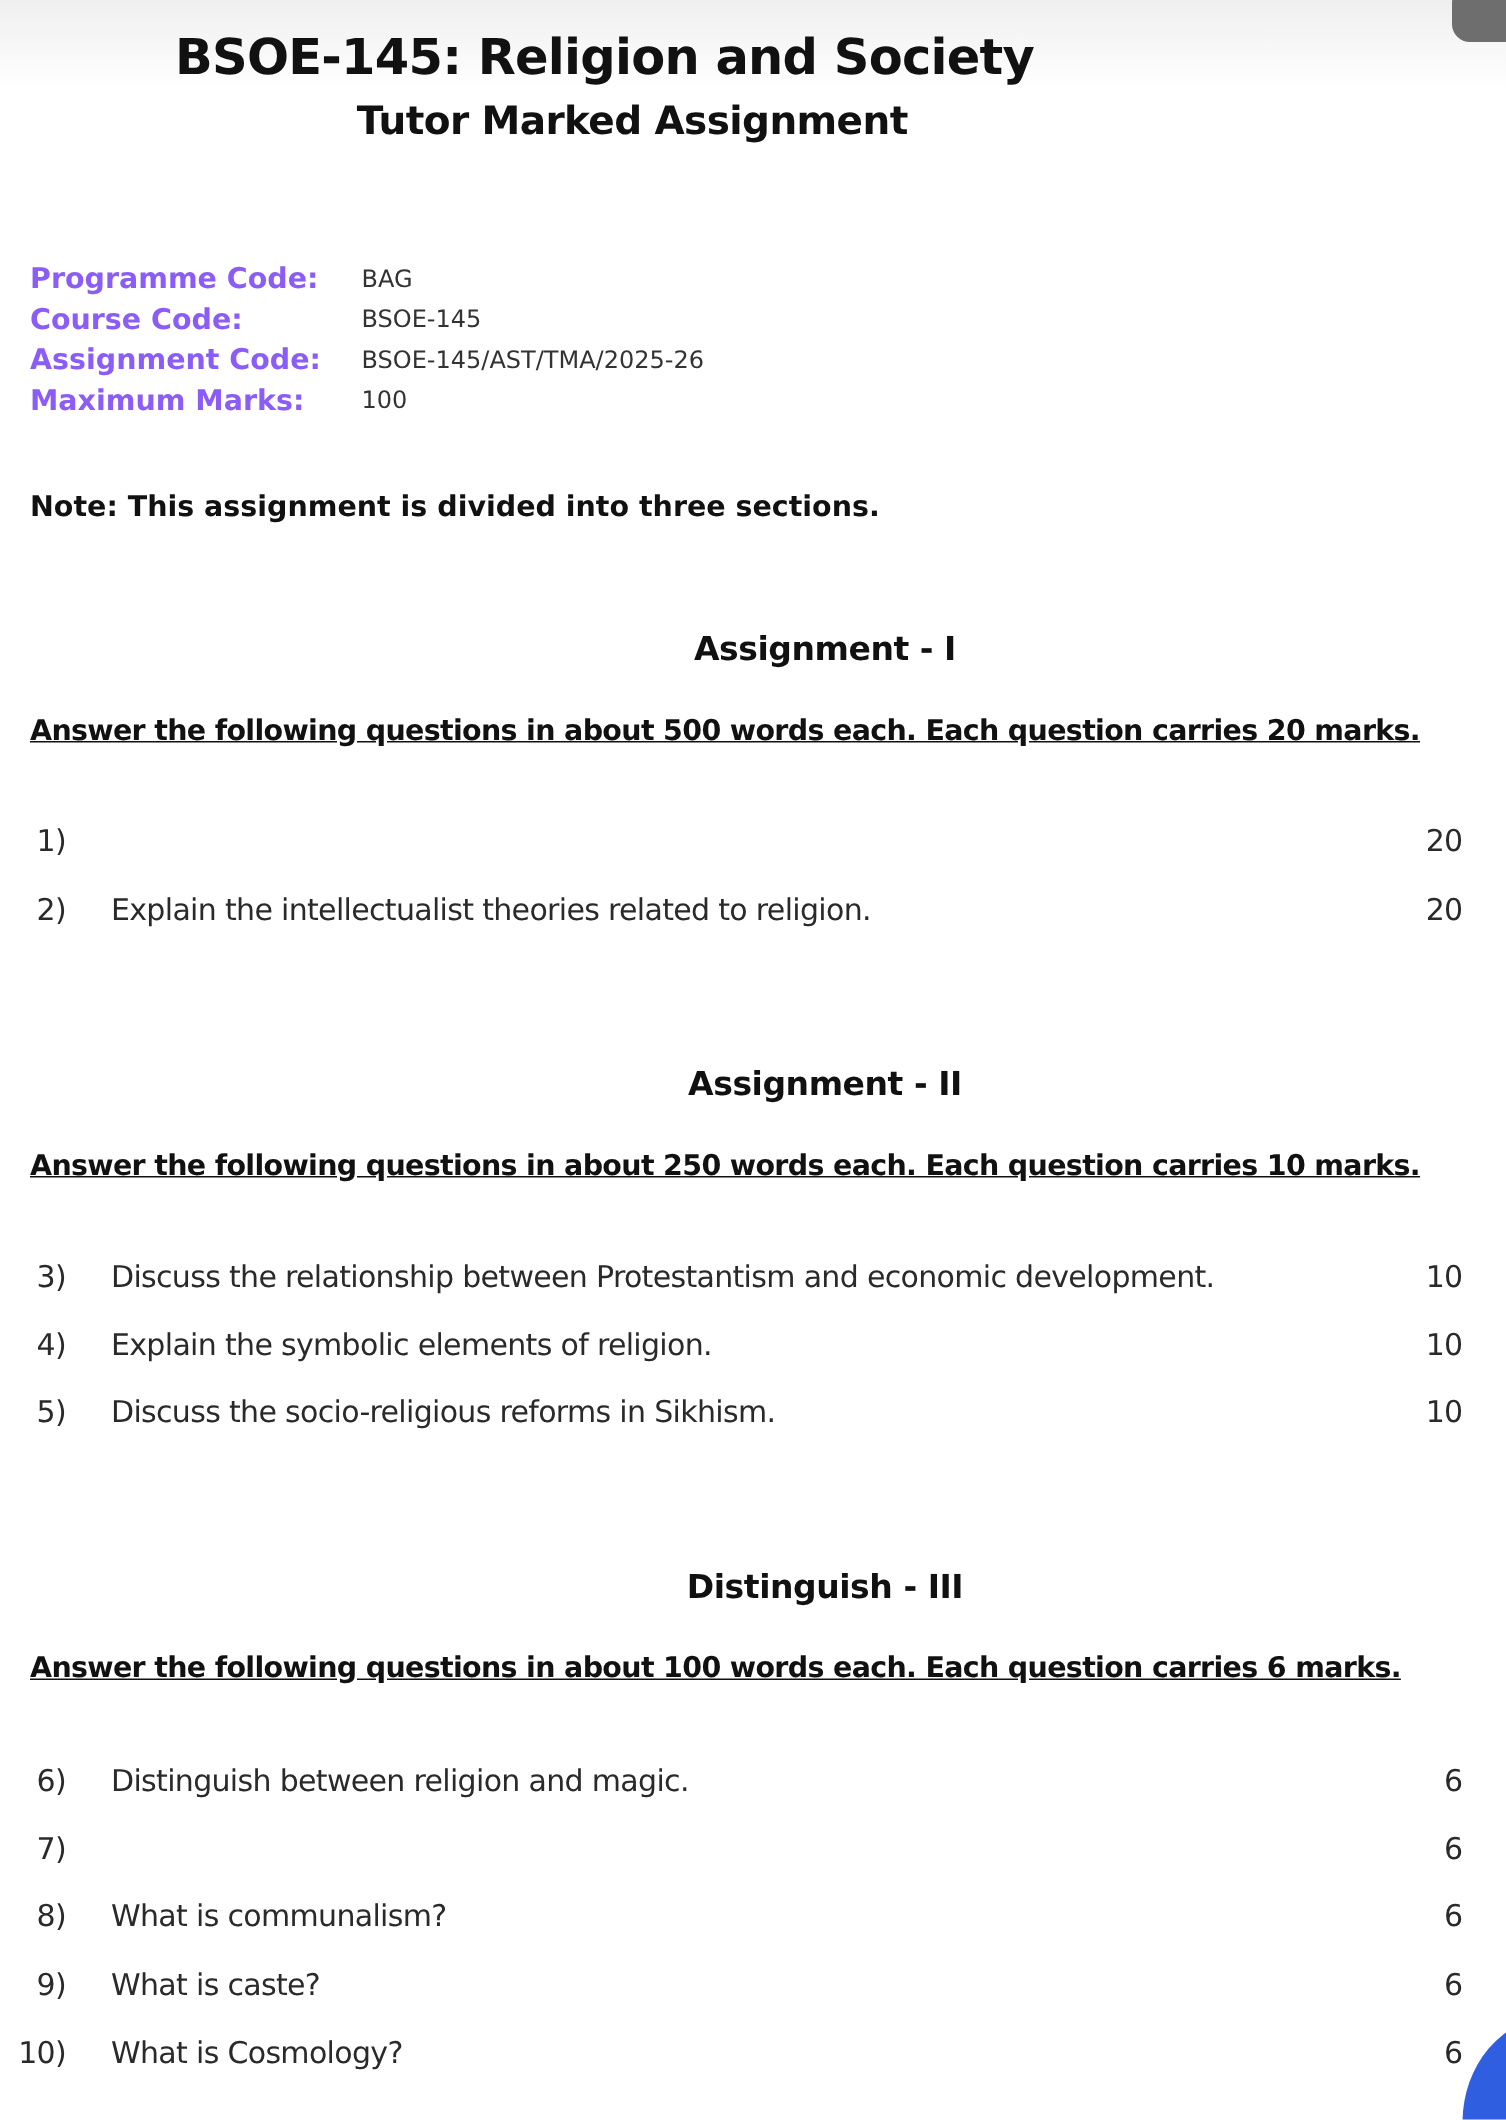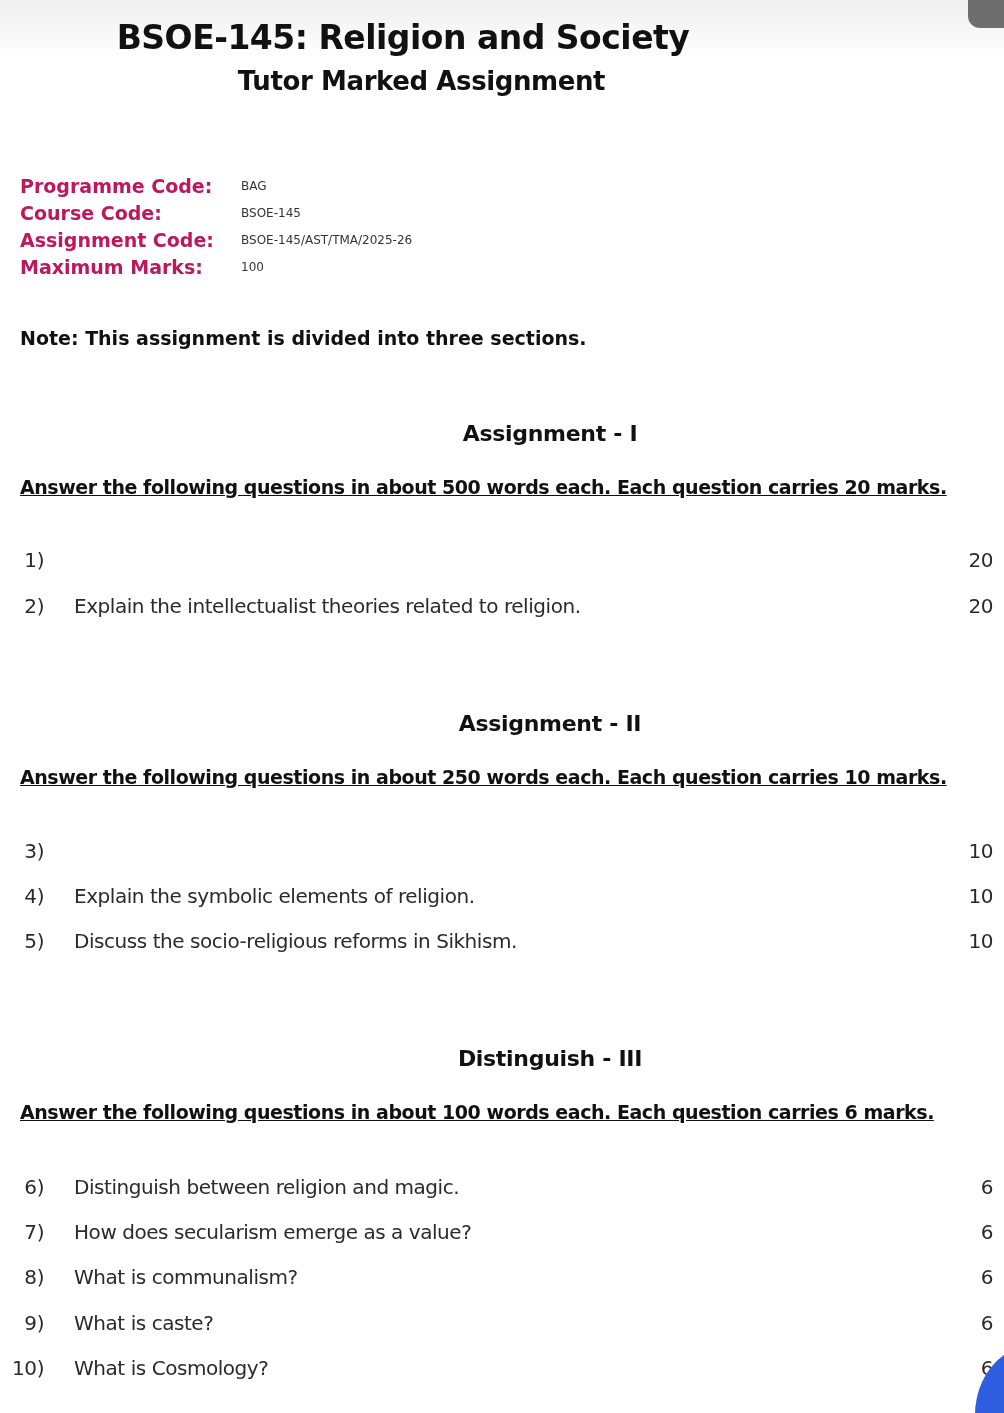--- a/index.html
+++ b/index.html
@@ -20,41 +20,41 @@
   .title {
     position: absolute; left: 0; width: 806px; top: 18px; text-align: center;
     font-size: 33px; font-weight: bold; letter-spacing: -0.5px; color: #111;
   }
   .subtitle {
     position: absolute; left: 0; width: 843px; top: 66px; text-align: center;
     font-size: 26px; font-weight: bold; letter-spacing: -0.4px; color: #111;
   }
   .meta { position: absolute; left: 20px; top: 172px; }
   .meta-row { display: flex; height: 27px; align-items: center; }
-  .meta-label { width: 221px; font-weight: bold; font-size: 19px; color: #be185d; }
-  .meta-value { font-size: 12px; color: #333; }
+  .meta-label { width: 221px; font-weight: bold; font-size: 19px; color: #8b5cf6; }
+  .meta-value { font-size: 16px; color: #333; }
   .note {
     position: absolute; left: 20px; top: 327px; font-size: 19px; font-weight: bold; color: #111;
   }
   .section-heading {
     position: absolute; left: 0; width: 1004px; text-align: center;
     font-size: 22px; font-weight: bold; letter-spacing: -0.3px; color: #111; padding-left: 48px;
   }
   .instruction {
     position: absolute; left: 20px; font-size: 19px; font-weight: bold;
     letter-spacing: -0.45px; color: #111; white-space: nowrap; text-decoration: underline;
   }
   .q-row {
     position: absolute; left: 0; width: 1004px; height: 30px;
     display: flex; align-items: center; font-size: 20px; color: #2a2a2a;
     letter-spacing: -0.45px; white-space: nowrap;
   }
   .q-num { position: absolute; right: 960px; text-align: right; }
   .q-text { position: absolute; left: 74px; }
-  .q-marks { position: absolute; right: 11px; text-align: right; }
+  .q-marks { position: absolute; right: 29px; text-align: right; }
   .blue-blob {
     position: absolute; left: 975px; top: 1345px; width: 120px; height: 140px;
     background: #2f5fe0; border-radius: 50%;
   }
 </style>
 </head>
 <body>
 
 <div class="top-fade"></div>
 <div class="corner-widget"></div>
@@ -92,20 +92,21 @@
 <div class="q-row" style="top:591px">
   <span class="q-num">2)</span>
   <span class="q-text">Explain the intellectualist theories related to religion.</span>
   <span class="q-marks">20</span>
 </div>
 
 <div class="section-heading" style="top:711px">Assignment - II</div>
 <div class="instruction" style="top:766px">Answer the following questions in about 250 words each. Each question carries 10 marks.</div>
 <div class="q-row" style="top:836px">
   <span class="q-num">3)</span>
+  <span class="q-text">Discuss the relationship between Protestantism and economic development.</span>
   <span class="q-marks">10</span>
 </div>
 <div class="q-row" style="top:881px">
   <span class="q-num">4)</span>
   <span class="q-text">Explain the symbolic elements of religion.</span>
   <span class="q-marks">10</span>
 </div>
 <div class="q-row" style="top:926px">
   <span class="q-num">5)</span>
   <span class="q-text">Discuss the socio-religious reforms in Sikhism.</span>
@@ -114,21 +115,20 @@
 
 <div class="section-heading" style="top:1046px">Distinguish - III</div>
 <div class="instruction" style="top:1101px">Answer the following questions in about 100 words each. Each question carries 6 marks.</div>
 <div class="q-row" style="top:1172px">
   <span class="q-num">6)</span>
   <span class="q-text">Distinguish between religion and magic.</span>
   <span class="q-marks">6</span>
 </div>
 <div class="q-row" style="top:1217px">
   <span class="q-num">7)</span>
-  <span class="q-text">How does secularism emerge as a value?</span>
   <span class="q-marks">6</span>
 </div>
 <div class="q-row" style="top:1262px">
   <span class="q-num">8)</span>
   <span class="q-text">What is communalism?</span>
   <span class="q-marks">6</span>
 </div>
 <div class="q-row" style="top:1308px">
   <span class="q-num">9)</span>
   <span class="q-text">What is caste?</span>

